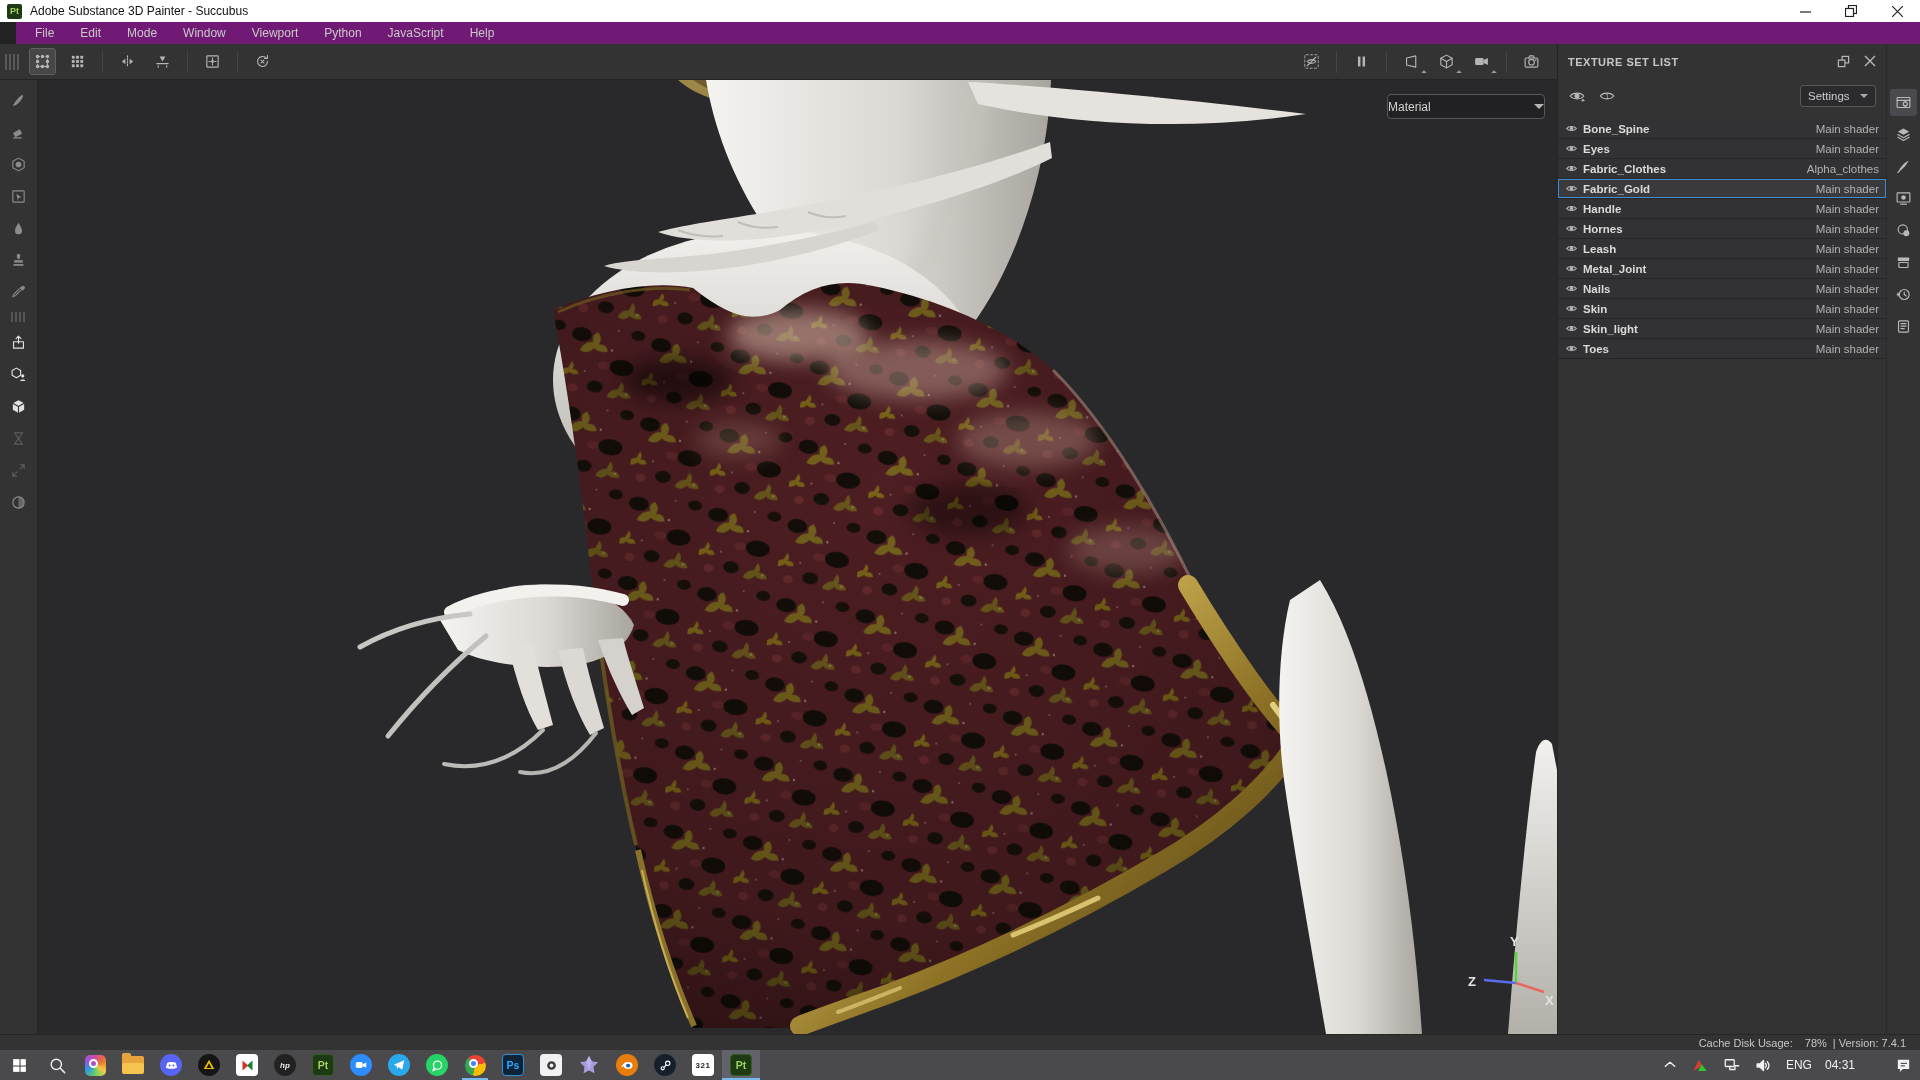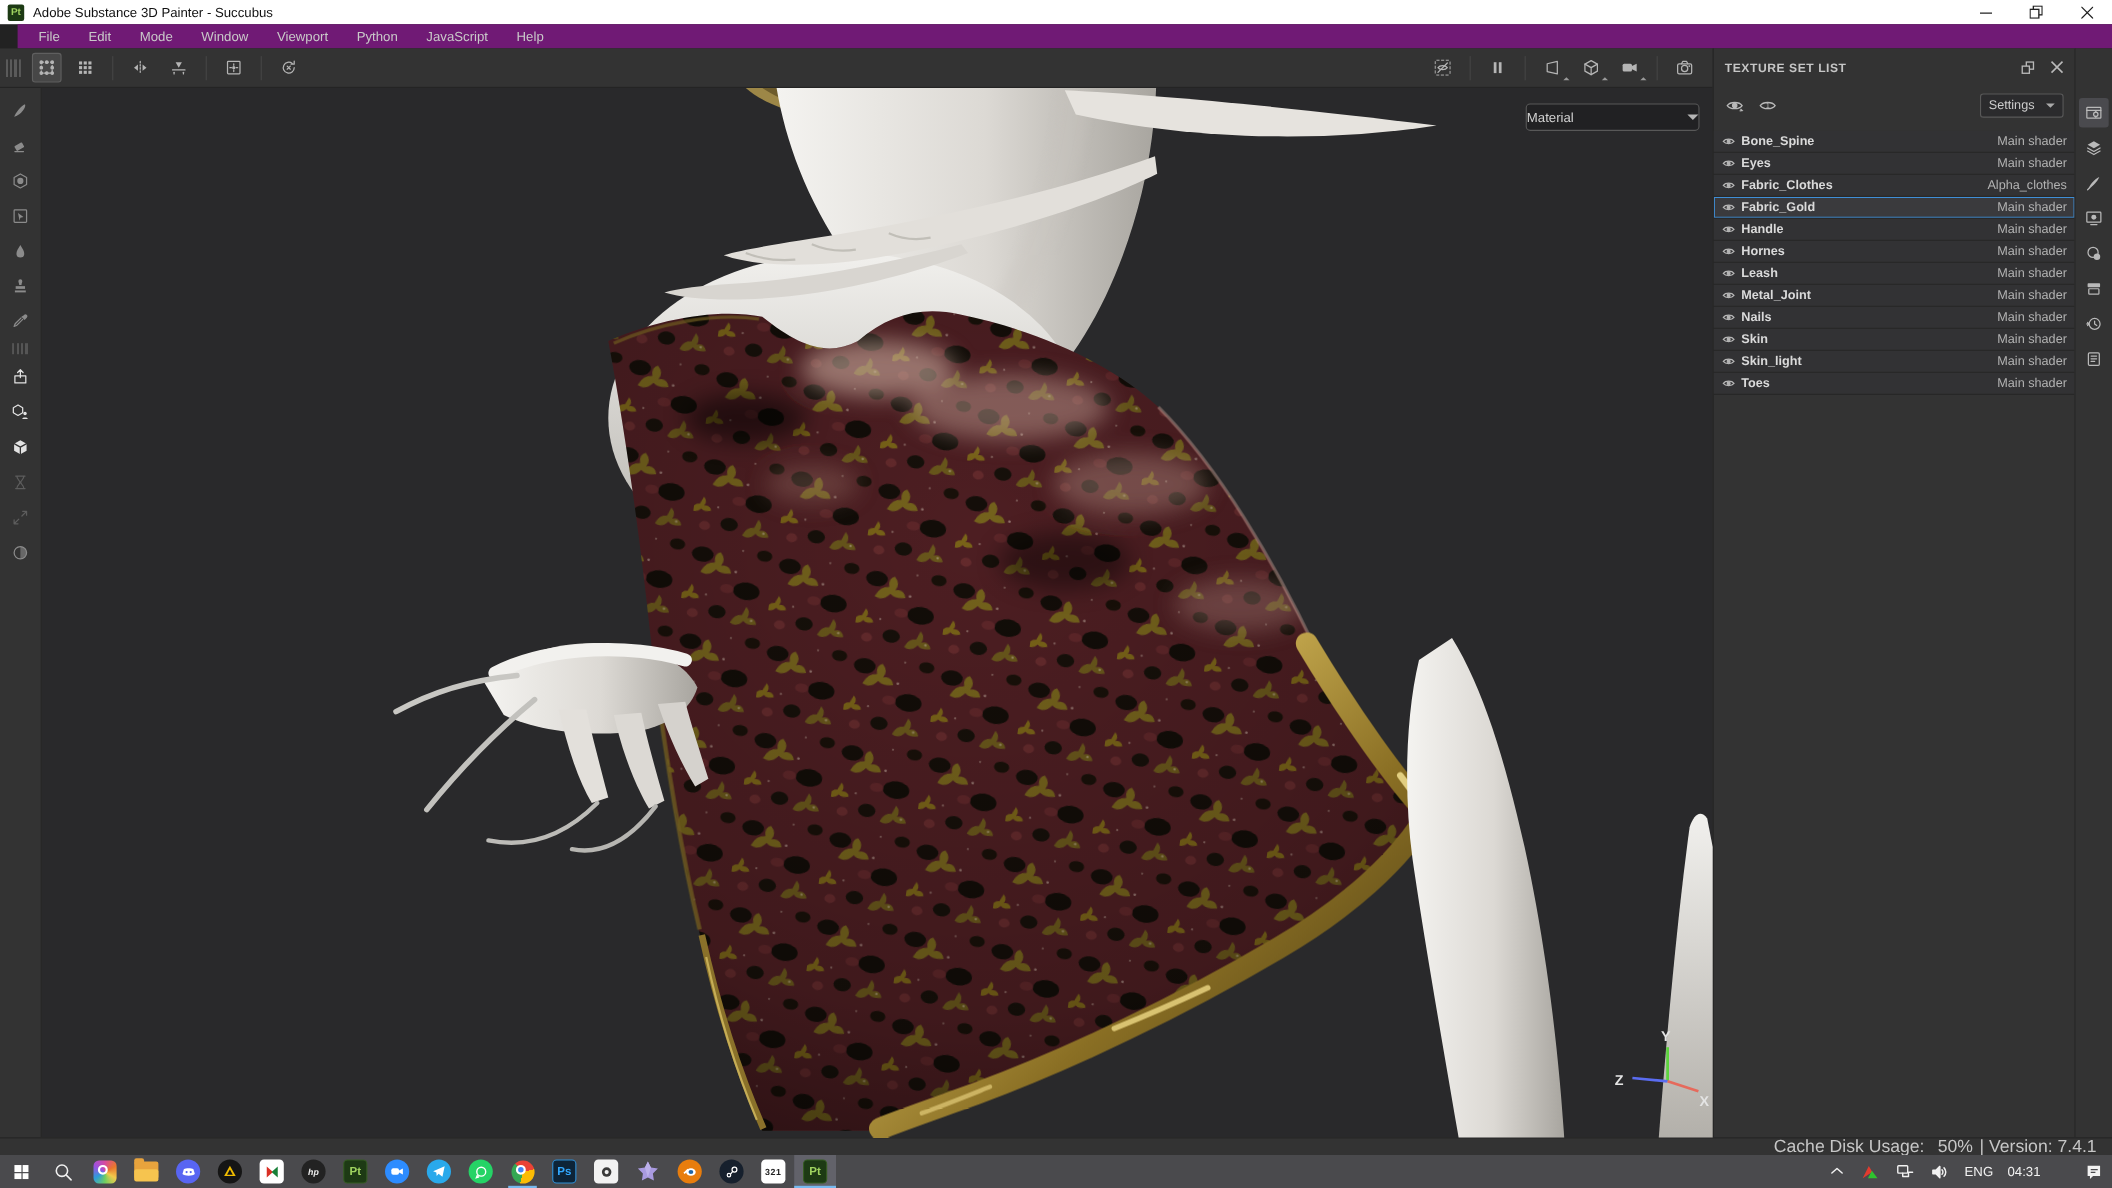--- a/index.html
+++ b/index.html
@@ -74,21 +74,21 @@
   
   .dockstrip { position:absolute; left:1886px; top:44px; width:34px; height:990px; background:#333;
     border-left:1px solid #2a2a2a; display:flex; flex-direction:column; align-items:center; padding-top:42px; }
   .dock-icon { width:27px; height:27px; margin:2.5px 0; display:flex; align-items:center; justify-content:center;
     color:#b9b9b9; border-radius:3px; }
   .dock-icon.active { background:#4a4a4e; }
 
   
   .statusbar { position:absolute; left:0; top:1034px; width:1920px; height:16px; background:#333;
     border-top:1px solid #262626; display:flex; align-items:center; justify-content:flex-end;
-    padding-right:14px; color:#c6c6c6; font-size:16px;text-align:right; }
+    padding-right:14px; color:#c6c6c6; font-size:11px;text-align:right; }
   .statusbar .gap { width:12px; }
 
   
   .taskbar { position:absolute; left:0; top:1050px; width:1920px; height:30px; background:#4a4a4d;
     display:flex; align-items:center; }
   .tb-cell { width:38px; height:30px; display:flex; align-items:center; justify-content:center; position:relative; }
   .tb-cell.active { background:#62626a; }
   .tb-cell.indicator::after { content:''; position:absolute; bottom:0; left:6px; right:6px; height:2px; background:#76b9ef; }
   .tb-cell.active.indicator::after { left:0; right:0; }
   .ic-round { width:22px; height:22px; border-radius:50%; display:flex; align-items:center; justify-content:center; overflow:hidden; }
@@ -686,21 +686,21 @@
         <line x1="8.5" y1="8" x2="15.5" y2="8"></line>
         <line x1="8.5" y1="11.5" x2="15.5" y2="11.5"></line>
         <line x1="8.5" y1="15" x2="13" y2="15"></line>
       </svg>
     </div>
   </div>
 
 <div class="statusbar">
   <span>Cache Disk Usage:</span>
   <span class="gap"></span>
-  <span>50%</span>
+  <span>78%</span>
   <span class="gap" style="width:6px"></span>
   <span>| Version: 7.4.1</span>
 </div>
 
 <div class="taskbar">
   <div id="taskbar-apps" style="display:flex;">
       <div class="tb-cell">
         <svg width="17" height="17" viewBox="0 0 24 24" fill="#fff">
           <rect x="3" y="3" width="9" height="9"></rect>
           <rect x="13.5" y="3" width="7.5" height="9"></rect>

